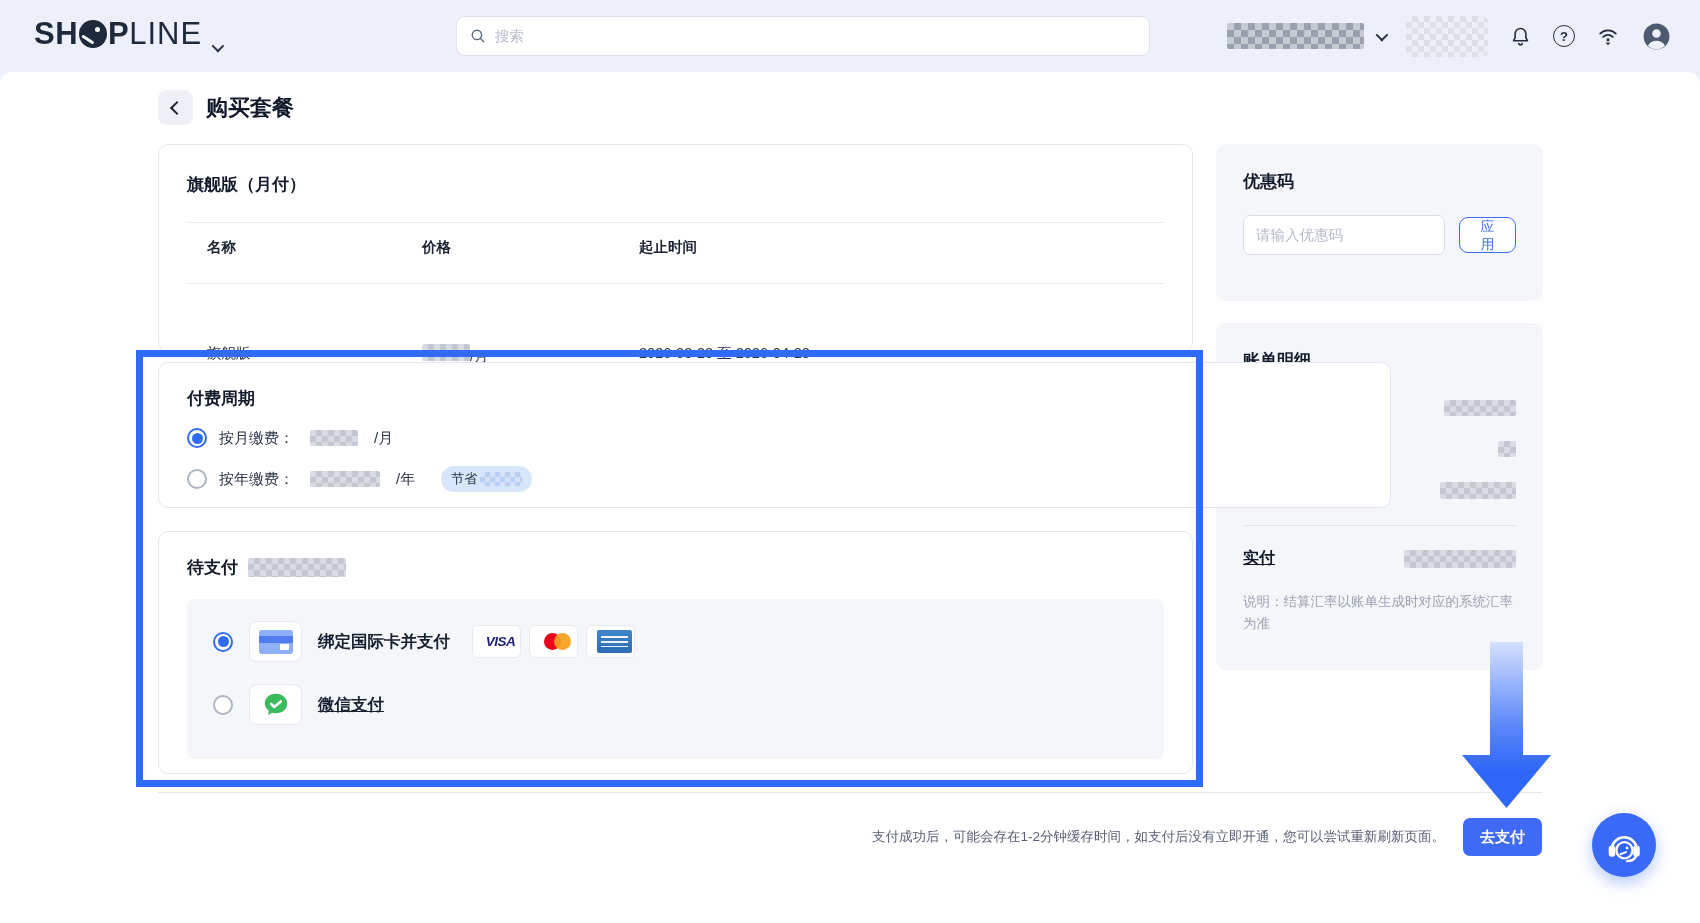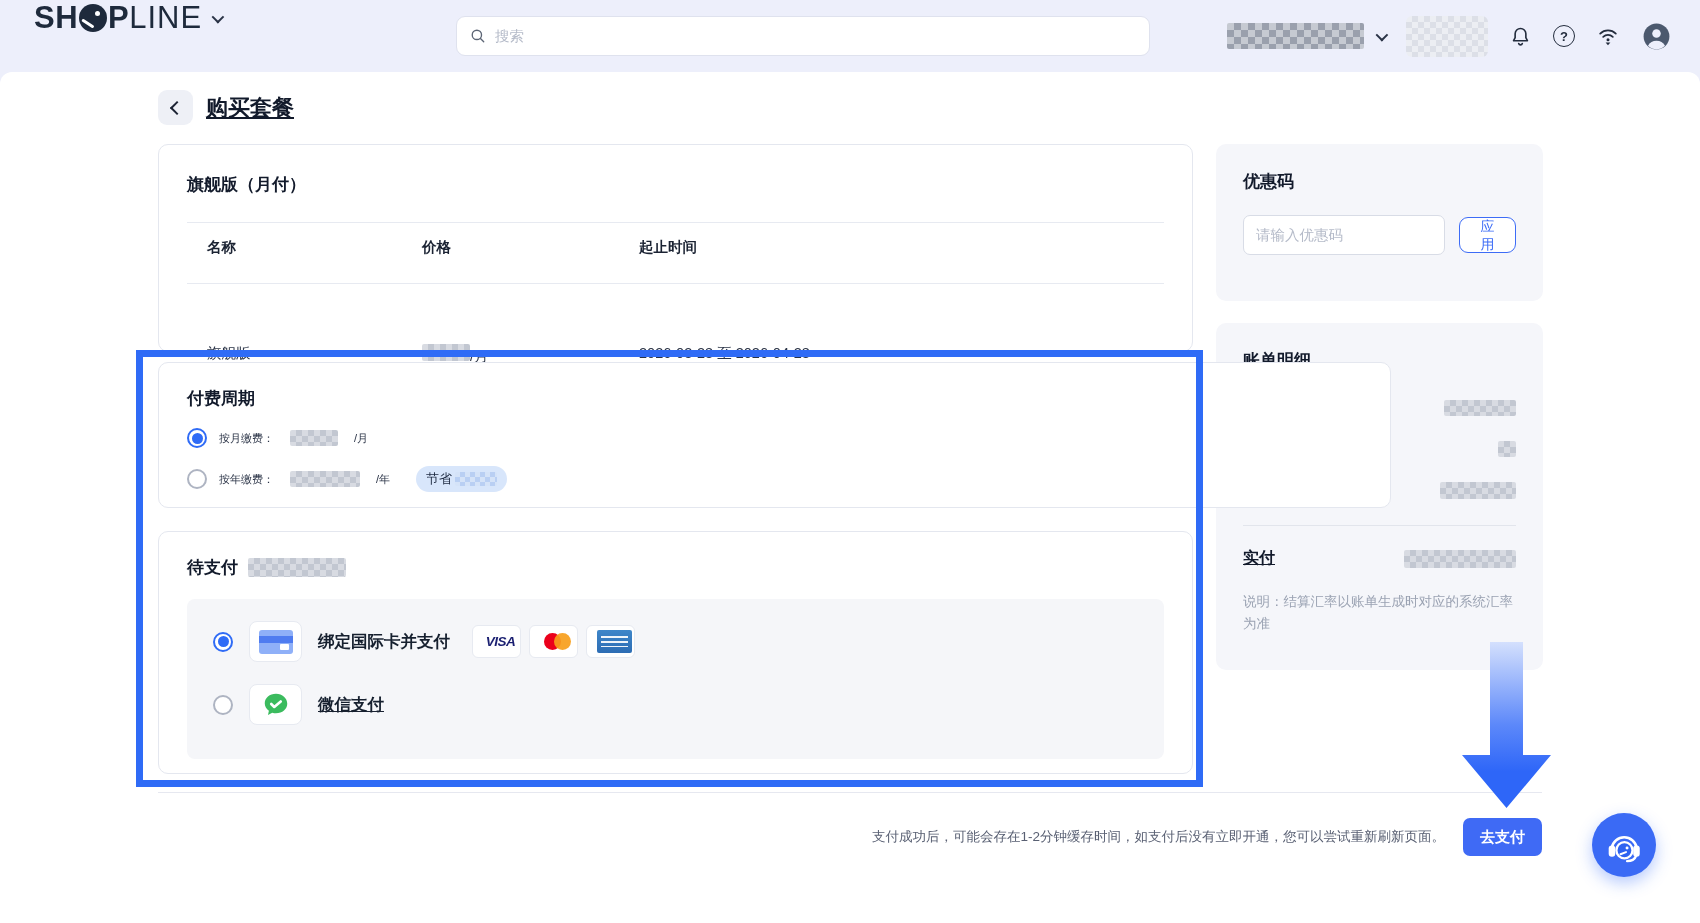--- a/index.html
+++ b/index.html
@@ -6,21 +6,21 @@
   html,body { width:1700px; height:923px; }
   body {
     font-family:"Liberation Sans","DejaVu Sans",sans-serif;
     background:#edeffb; color:#1b2333; overflow:hidden; position:relative;
   }
   .stage { position:absolute; inset:0; width:1700px; height:923px; }
 
   
   .header { position:absolute; left:0; top:0; width:1700px; height:72px;
     background:#edeffb; display:flex; align-items:center; }
-  .logo-wrap { position:absolute; left:34px; top:0; display:flex; align-items:center; gap:10px; cursor:pointer; }
+  .logo-wrap { position:absolute; left:34px; top:16px; display:flex; align-items:flex-end; gap:10px; cursor:pointer; }
   .logo { display:flex; align-items:center; font-weight:800; font-size:31px; letter-spacing:.5px; color:#1e2a3c; }
   .logo .p1,.logo .p2 { font-weight:800; }
   .logo .p3 { font-weight:400; letter-spacing:1px; }
   .logo-o { width:28px; height:28px; background:#1e2a3c; border-radius:50%; margin:0 1px; position:relative; display:inline-block; }
   .logo-o::before { content:""; position:absolute; width:5px; height:5px; background:#fff; border-radius:50%; right:7px; top:7px; }
   .logo-o::after { content:""; position:absolute; width:14px; height:2.5px; background:#fff; left:2px; bottom:8px; transform:rotate(33deg); border-radius:2px; }
   .chev { display:inline-block; width:9px; height:9px; border-right:2px solid #2a3346; border-bottom:2px solid #2a3346; transform:rotate(45deg) translateY(-2px); }
   .search { position:absolute; left:456px; top:16px; width:694px; height:40px; background:#fff;
     border:1px solid #dfe2ee; border-radius:9px; display:flex; align-items:center; padding:0 12px; gap:8px; }
   .search input { border:none; outline:none; flex:1; font-size:14.5px; color:#1b2333; background:transparent; font-family:inherit; }
@@ -33,21 +33,21 @@
   .px.blue { background:repeating-conic-gradient(#b9cff3 0% 25%, #d5e3f8 0% 50%); background-size:10px 10px; }
   .icon-btn { background:none; border:none; cursor:pointer; display:flex; align-items:center; justify-content:center; padding:0; }
   .help-circle { width:22px; height:22px; border:1.7px solid #232c3d; border-radius:50%; color:#232c3d;
     font-size:13px; font-weight:700; display:flex; align-items:center; justify-content:center; }
 
   
   .page { position:absolute; left:0; top:72px; width:1700px; height:851px; background:#ffffff; border-radius:12px 12px 0 0; }
   .back-btn { position:absolute; left:158px; top:90px; width:35px; height:35px; border:none; background:#eef0f6;
     border-radius:9px; cursor:pointer; display:flex; align-items:center; justify-content:center; }
   .back-chev { width:10px; height:10px; border-left:2.4px solid #1b2333; border-bottom:2.4px solid #1b2333; transform:rotate(45deg); margin-left:3px; }
-  .page-title { position:absolute; left:206px; top:93px; font-size:22px; font-weight:700; color:#121a2b;text-decoration:underline; }
+  .page-title { position:absolute; left:206px; top:93px; font-size:22px; font-weight:700; color:#121a2b; }
 
   .card { position:absolute; background:#fff; border:1px solid #e4e7ef; border-radius:10px; }
   .card-title { font-size:17px; font-weight:700; color:#121a2b; }
 
   
   .card1 { left:158px; top:144px; width:1035px; height:208px; padding:28px 28px 0; }
   .ptable { margin-top:26px; width:100%; }
   .ptable .thead { display:flex; border-top:1px solid #e7eaf1; border-bottom:1px solid #e7eaf1; padding:15px 0 26px 20px; }
   .ptable .trow  { display:flex; padding:20px 0 20px 20px; }
   .col-name { width:215px; font-size:14.5px; }
@@ -59,21 +59,21 @@
   
   .highlight-box { position:absolute; left:136px; top:350px; width:1067px; height:437px;
     border:7px solid #2f6bf6; z-index:6; pointer-events:none; }
 
   
   .card2 { left:158px; top:362px; width:1233px; height:146px; padding:24px 28px; z-index:2; }
   .radio-row { display:flex; align-items:center; gap:12px; margin-top:18px; }
   .radio { width:20px; height:20px; border:2px solid #aeb4c2; border-radius:50%; background:#fff; flex:0 0 auto; cursor:pointer; }
   .radio.on { border:2.5px solid #2f6bf6; position:relative; }
   .radio.on::after { content:""; position:absolute; inset:2.5px; border-radius:50%; background:#2f6bf6; }
-  .radio-label { font-size:11px; color:#2a3346; display:flex; align-items:center; gap:16px; }
+  .radio-label { font-size:15px; color:#2a3346; display:flex; align-items:center; gap:16px; }
   .save-badge { margin-left:14px; background:#d8e6fb; border-radius:13px; padding:4px 10px; font-size:13px; color:#1d2940;
     display:inline-flex; align-items:center; gap:3px; }
 
   
   .card3 { left:158px; top:531px; width:1035px; height:243px; padding:24px 28px; z-index:2; }
   .pay-title-row { display:flex; align-items:center; gap:10px; }
   .pay-box { margin-top:20px; background:#f5f6f9; border-radius:8px; padding:22px 26px; height:160px; }
   .pay-opt { display:flex; align-items:center; gap:16px; }
   .pay-opt + .pay-opt { margin-top:22px;text-decoration:underline; }
   .icon-tile { width:53px; height:41px; background:#fff; border:1px solid #e7eaf1; border-radius:8px;

